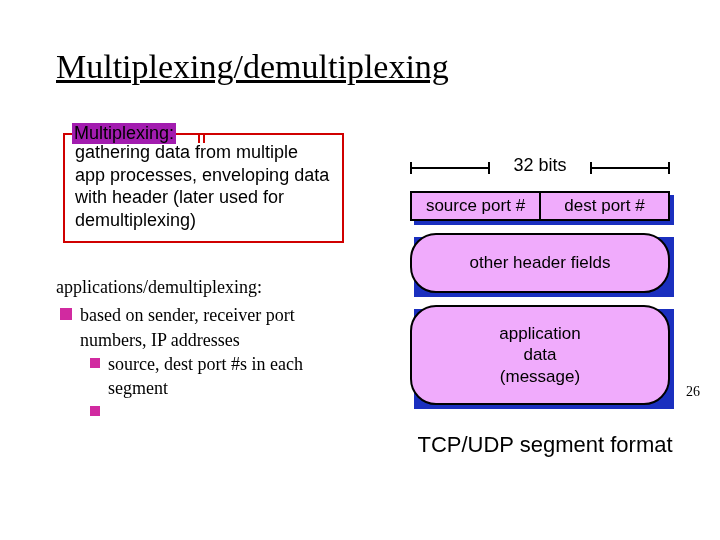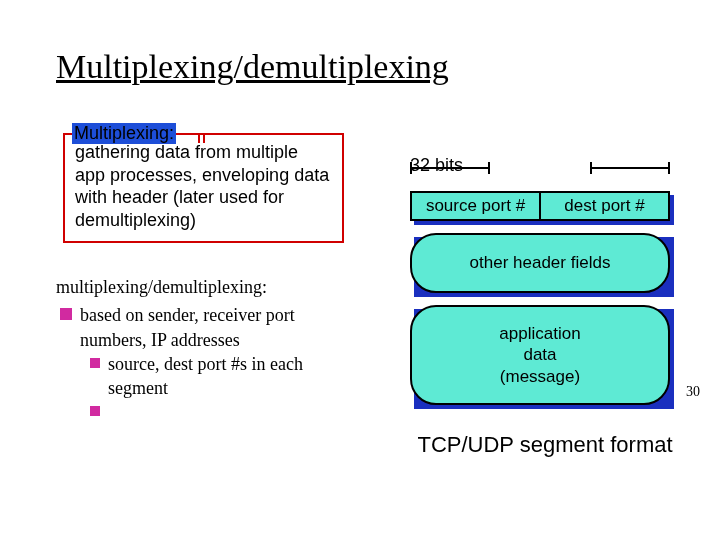--- a/index.html
+++ b/index.html
@@ -33,21 +33,21 @@
     width: 281px;
     border: 2px solid #d00000;
     padding: 6px 10px 10px 10px;
     box-sizing: border-box;
   }
   .mux-legend {
     position: absolute;
     left: 72px;
     top: 123px;
     padding: 0 2px;
-    background: #1d4ed8;
+    background: #a21caf;
     font-family: "Comic Sans MS", "Comic Sans", cursive, sans-serif;
     font-size: 18px;
   }
   .mux-body {
     font-family: "Comic Sans MS", "Comic Sans", cursive, sans-serif;
     font-size: 18px;
     line-height: 1.25;
   }
   .legend-tick {
     position: absolute;
@@ -88,20 +88,21 @@
 
   
   .diagram {
     position: absolute;
     left: 410px;
     top: 155px;
     width: 260px;
   }
   .bits-row {
     position: relative;
+    text-align: center;
     margin-bottom: 12px;
     height: 24px;
   }
   .bits-label {
     font-family: "Comic Sans MS", "Comic Sans", cursive, sans-serif;
     font-size: 18px;
   }
   .bits-arrow {
     position: absolute;
     top: 12px;
@@ -133,21 +134,21 @@
     height: 100%;
     background: #1a2fbf;
   }
   .seg-wrap {
     position: relative;
     width: 260px;
     margin-top: 6px;
   }
   .seg-cell {
     position: relative;
-    background: #5eead4;
+    background: #f0abfc;
     border: 2px solid #000;
     box-sizing: border-box;
     font-family: "Comic Sans MS", "Comic Sans", cursive, sans-serif;
     font-size: 17px;
     display: flex;
     align-items: center;
     justify-content: center;
     text-align: center;
   }
   .ports-row {
@@ -197,21 +198,21 @@
   <div class="title">Multiplexing/demultiplexing</div>
 
   <div class="mux-box">
     <div class="mux-body">gathering data from multiple app processes, enveloping data with header (later used for demultiplexing)</div>
   </div>
   <div class="mux-legend">Multiplexing:</div>
   <div class="legend-tick l"></div>
   <div class="legend-tick r"></div>
 
   <div class="bullets">
-    <div class="b-lead">multiplexing/demultiplexing:</div>
+    <div class="b-lead">applications/demultiplexing:</div>
     <div class="b-row">
       <div class="b-marker"></div>
       <div class="b-text">based on sender, receiver port numbers, IP addresses</div>
     </div>
     <div class="b-row">
       <div class="b-marker2"></div>
       <div class="b-text">source, dest port #s in each segment</div>
     </div>
     <div class="b-row">
       <div class="b-marker2"></div>
@@ -239,14 +240,14 @@
         <div class="seg-shadow"></div>
         <div class="seg-cell" style="white-space:pre-line;">application
 data
 (message)</div>
       </div>
     </div>
   </div>
 
   <div class="caption">TCP/UDP segment format</div>
 
-  <div class="pagenum">30</div>
+  <div class="pagenum">26</div>
 </div>
 
 </body></html>

